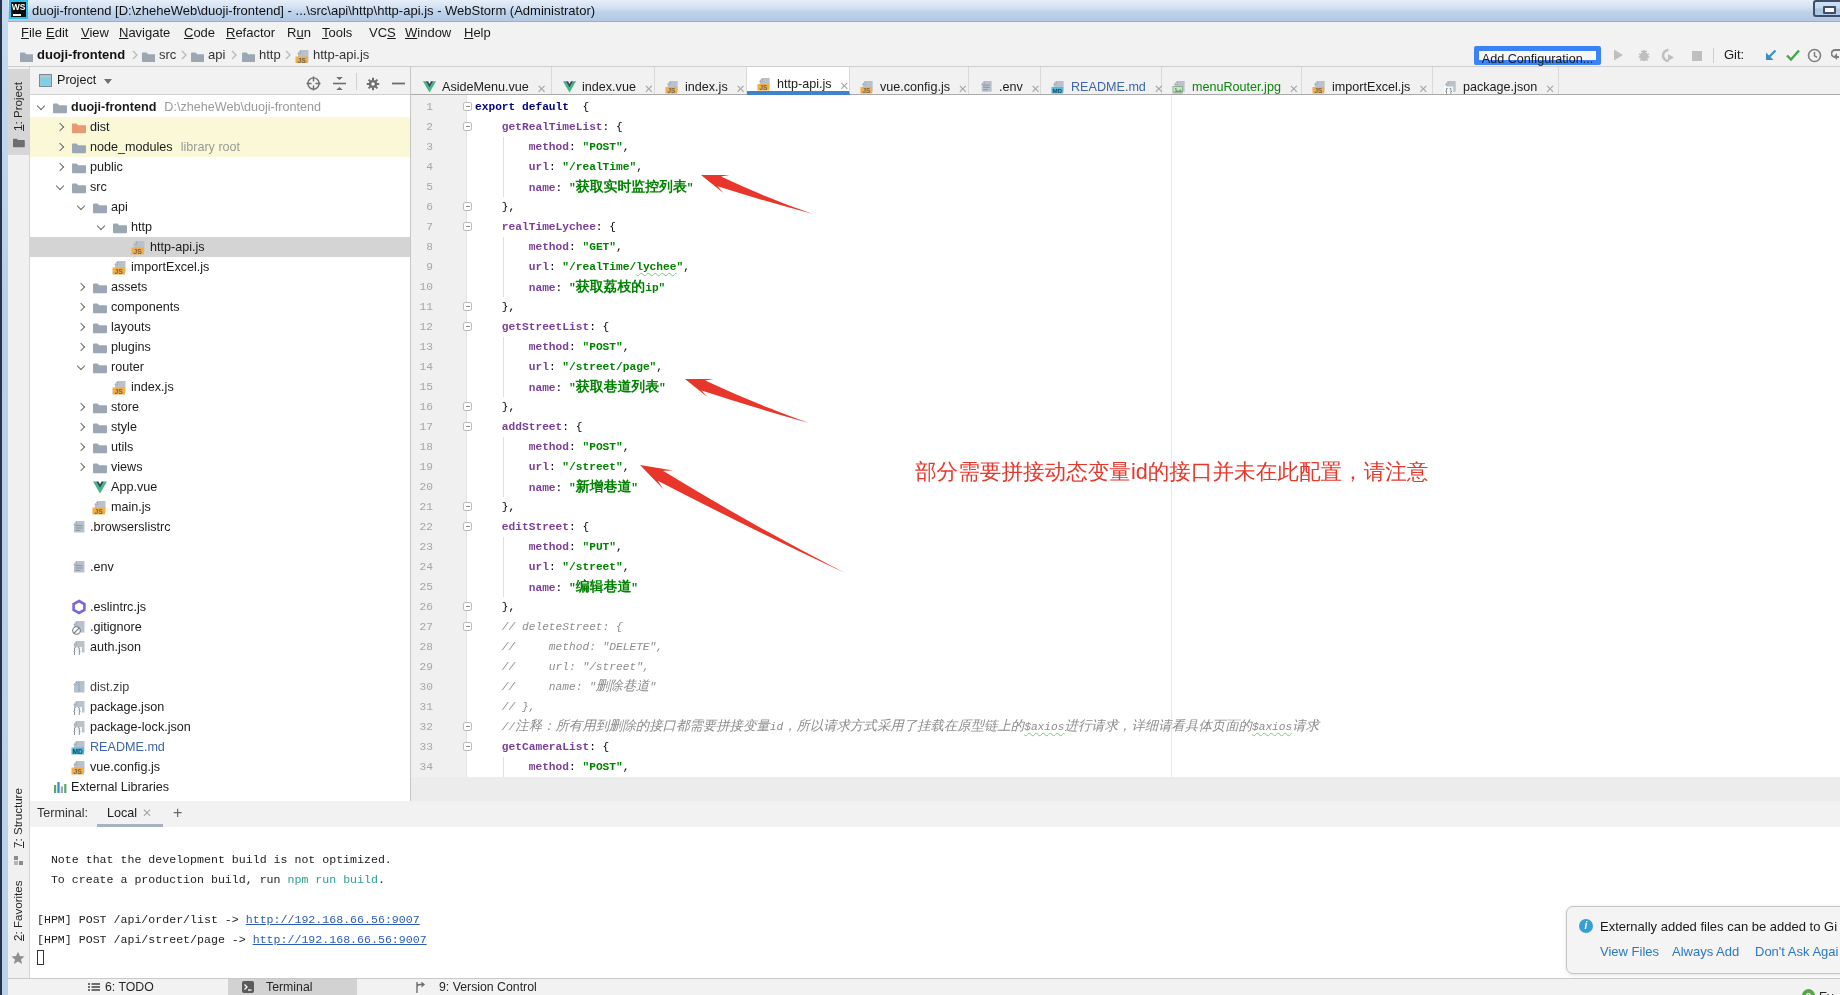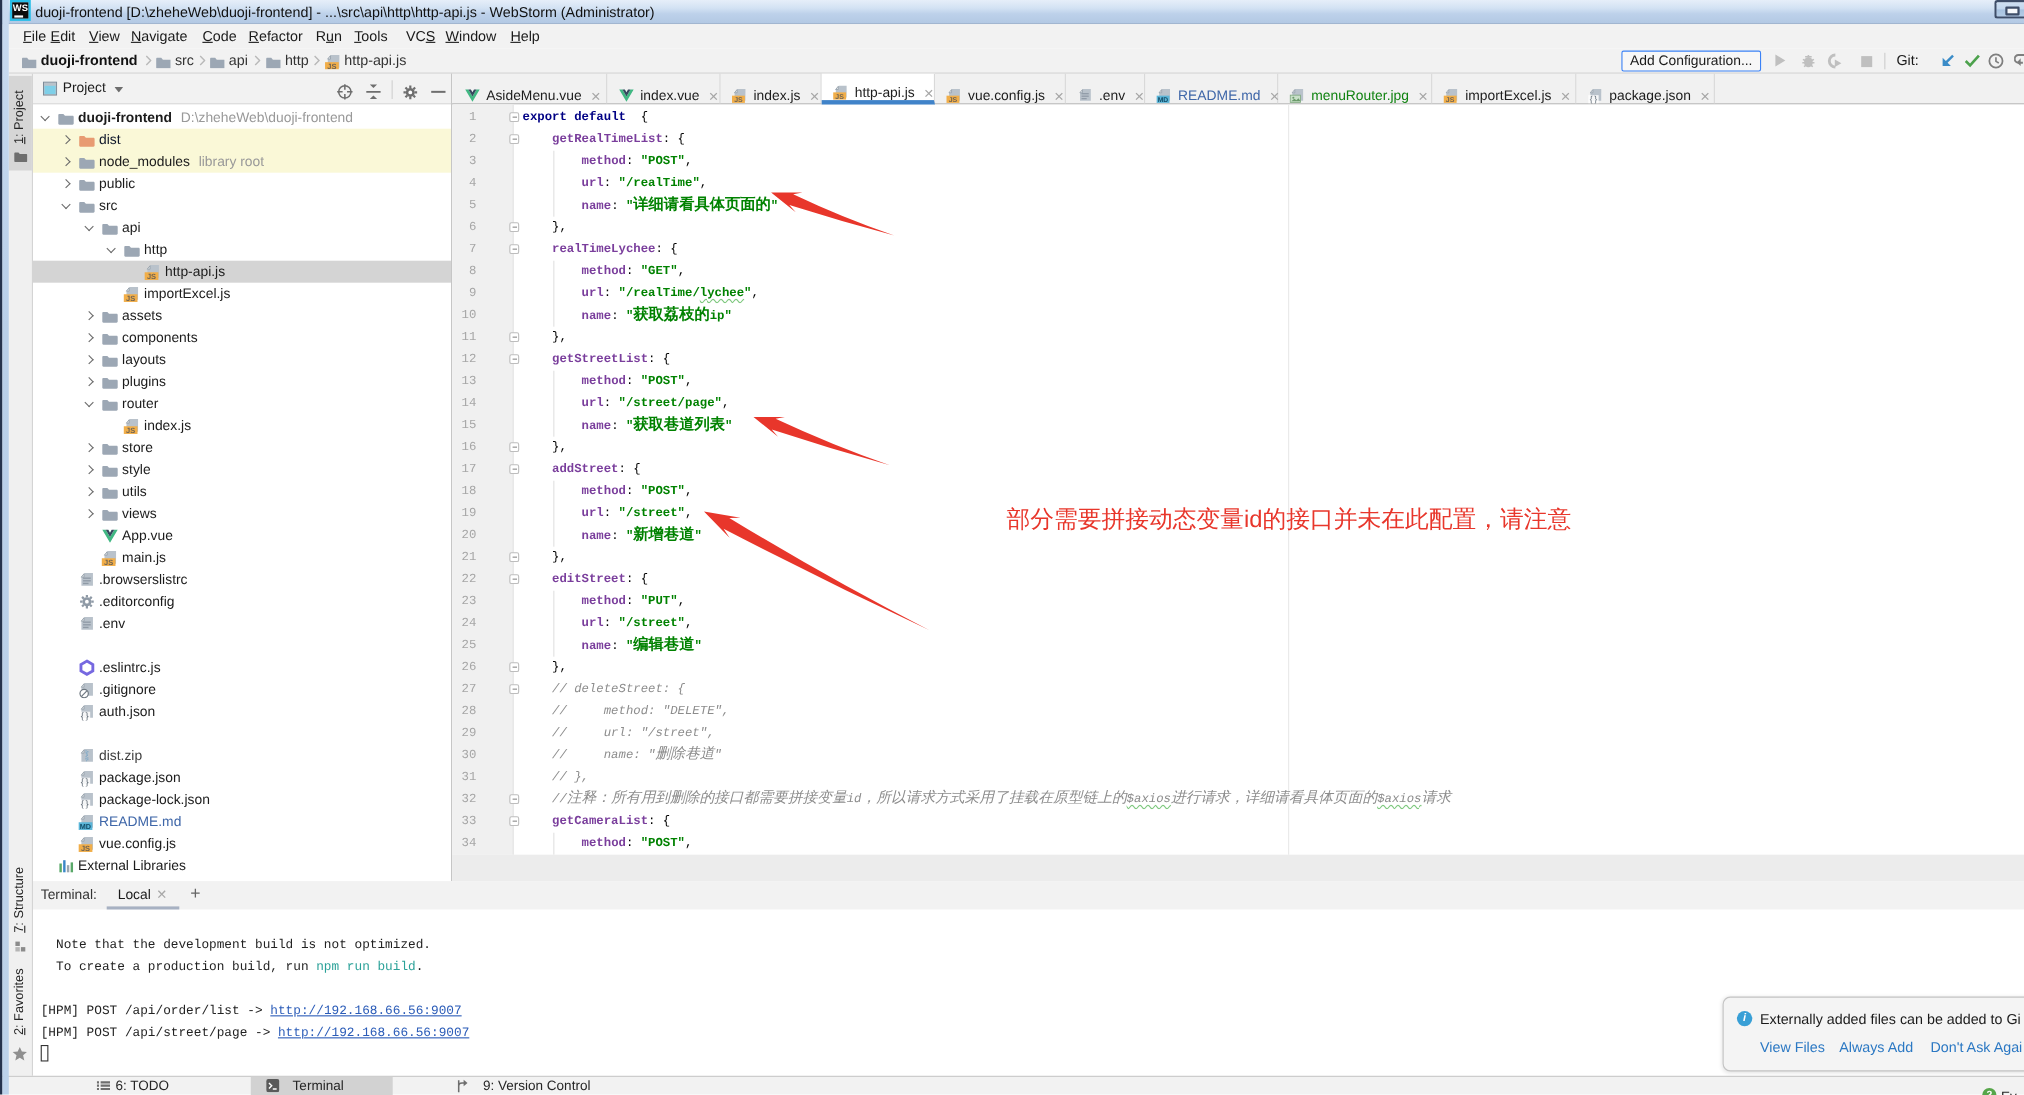--- a/index.html
+++ b/index.html
@@ -124,21 +124,21 @@
     <svg class="bsep" style="left:277px" viewBox="0 0 6 10">
       <path d="M1 1 L5 5 L1 9" fill="none" stroke="#b9b9b9" stroke-width="1.3"></path>
     </svg>
     <svg class="a" style="left:287px;top:4px" width="15" height="15" viewBox="0 0 15 15">
       <path d="M6 2 H13.5 V13.5 H3 V5.5 z" fill="#b9c2cb"></path>
       <path d="M5.4 2.6 V5.7 H2.9 z" fill="#eef1f3" stroke="#939ea9" stroke-width="0.8"></path>
       <rect x="0.5" y="8.5" width="12.5" height="7" fill="#f1ae49"></rect>
       <text x="6.7" y="14.6" font-size="6.8" font-weight="bold" fill="#6e6354" text-anchor="middle" font-family="Liberation Sans">JS</text>
     </svg>
     <span class="bc" style="left:305px">http-api.js</span>
-<span class="a" style="left:1466px;top:2px;width:127px;height:19px;border:1px solid #3b82f6;border-radius:2px;background:#f7f7f7;font-size:12.6px;color:#1a1a1a;text-align:center;line-height:17px">Add Configuration...</span>
+<span class="a" style="left:1466px;top:2px;width:127px;height:19px;border:5px solid #3b82f6;border-radius:2px;background:#f7f7f7;font-size:12.6px;color:#1a1a1a;text-align:center;line-height:17px">Add Configuration...</span>
 <svg class="a" style="left:1603px;top:4px" width="14" height="14" viewBox="0 0 14 14">
       <path d="M3 1.5 L12 7 L3 12.5z" fill="#bfbfbf"></path>
     </svg>
 <svg class="a" style="left:1629px;top:4px" width="14" height="14" viewBox="0 0 14 14">
       <ellipse cx="7" cy="8.5" rx="4" ry="4.7" fill="#bfbfbf"></ellipse>
       <path d="M4 3.5 L10 3.5 M7 2v2M2 6l2 1M12 6l-2 1M1.5 9h2.6M12.5 9h-2.6M3 12.5l2-1.4M11 12.5l-2-1.4" stroke="#bfbfbf" stroke-width="1.4"></path>
     </svg>
 <svg class="a" style="left:1652px;top:4px" width="16" height="15" viewBox="0 0 16 15">
       <path d="M8.5 2 A5 5 0 1 0 8.5 13" fill="none" stroke="#bfbfbf" stroke-width="2.6"></path>
       <path d="M8 6 L14 9.5 L8 13z" fill="#bfbfbf"></path>
@@ -389,29 +389,20 @@
     </div>
 <div class="tr" style="top:402px">
       <span style="width:62px;flex:none"></span>
       <span class="ic" style="margin-left:0"><svg width="16" height="16" viewBox="0 0 16 16">
           <path d="M6 2 H13.5 V13.5 H3 V5.5 z" fill="#b9c2cb"></path>
           <path d="M5.4 2.6 V5.7 H2.9 z" fill="#eef1f3" stroke="#939ea9" stroke-width="0.8"></path>
           <rect x="0.5" y="8.5" width="12.5" height="7" fill="#f1ae49"></rect>
           <text x="6.7" y="14.6" font-size="6.8" font-weight="bold" fill="#6e6354" text-anchor="middle" font-family="Liberation Sans">JS</text>
         </svg></span>
       <span class="lb">main.js</span>
-    </div>
-<div class="tr" style="top:442px">
-      <span style="width:41px;flex:none"></span>
-      <span class="ic" style="margin-left:0"><svg width="16" height="16" viewBox="0 0 16 16">
-          <path d="M8 1.8v2.2M8 12v2.2M1.8 8h2.2M12 8h2.2M3.6 3.6l1.6 1.6M10.8 10.8l1.6 1.6M12.4 3.6l-1.6 1.6M5.2 10.8l-1.6 1.6" stroke="#8f9aa6" stroke-width="2"></path>
-          <circle cx="8" cy="8" r="4.1" fill="#8f9aa6"></circle>
-          <circle cx="8" cy="8" r="1.7" fill="#fff"></circle>
-        </svg></span>
-      <span class="lb">.editorconfig</span>
     </div>
 <div class="tr" style="top:462px">
       <span style="width:41px;flex:none"></span>
       <span class="ic" style="margin-left:0"><svg width="16" height="16" viewBox="0 0 16 16">
           <path d="M6 2 H13.5 V13.5 H3 V5.5 z" fill="#b9c2cb"></path>
           <path d="M5.4 2.6 V5.7 H2.9 z" fill="#eef1f3" stroke="#939ea9" stroke-width="0.8"></path>
           <rect x="4.5" y="6" width="7" height="1.2" fill="#8f9aa6"></rect>
           <rect x="4.5" y="8.4" width="7" height="1.2" fill="#8f9aa6"></rect>
           <rect x="4.5" y="10.8" width="5" height="1.2" fill="#8f9aa6"></rect>
         </svg></span>
@@ -659,21 +650,21 @@
 <div class="ig" style="left:503px;top:137px;height:60px"></div>
 <div class="ig" style="left:503px;top:237px;height:60px"></div>
 <div class="ig" style="left:503px;top:337px;height:60px"></div>
 <div class="ig" style="left:503px;top:437px;height:60px"></div>
 <div class="ig" style="left:503px;top:537px;height:60px"></div>
 <div class="ig" style="left:503px;top:757px;height:20px"></div>
 <div class="cl" style="top:97px"><span class="k">export</span> <span class="k">default</span>  {</div>
 <div class="cl" style="top:117px">    <span class="pp">getRealTimeList</span>: {</div>
 <div class="cl" style="top:137px">        <span class="pp">method</span>: <span class="s">"POST"</span>,</div>
 <div class="cl" style="top:157px">        <span class="pp">url</span>: <span class="s">"/realTime"</span>,</div>
-<div class="cl" style="top:177px">        <span class="pp">name</span>: <span class="s">"<span class="cjk">详细请看具体页面的</span>"</span></div>
+<div class="cl" style="top:177px">        <span class="pp">name</span>: <span class="s">"<span class="cjk">获取实时监控列表</span>"</span></div>
 <div class="cl" style="top:197px">    },</div>
 <div class="cl" style="top:217px">    <span class="pp">realTimeLychee</span>: {</div>
 <div class="cl" style="top:237px">        <span class="pp">method</span>: <span class="s">"GET"</span>,</div>
 <div class="cl" style="top:257px">        <span class="pp">url</span>: <span class="s">"/realTime/<span class="wavy">lychee</span>"</span>,</div>
 <div class="cl" style="top:277px">        <span class="pp">name</span>: <span class="s">"<span class="cjk">获取荔枝的</span>ip"</span></div>
 <div class="cl" style="top:297px">    },</div>
 <div class="cl" style="top:317px">    <span class="pp">getStreetList</span>: {</div>
 <div class="cl" style="top:337px">        <span class="pp">method</span>: <span class="s">"POST"</span>,</div>
 <div class="cl" style="top:357px">        <span class="pp">url</span>: <span class="s">"/street/page"</span>,</div>
 <div class="cl" style="top:377px">        <span class="pp">name</span>: <span class="s">"<span class="cjk">获取巷道列表</span>"</span></div>

